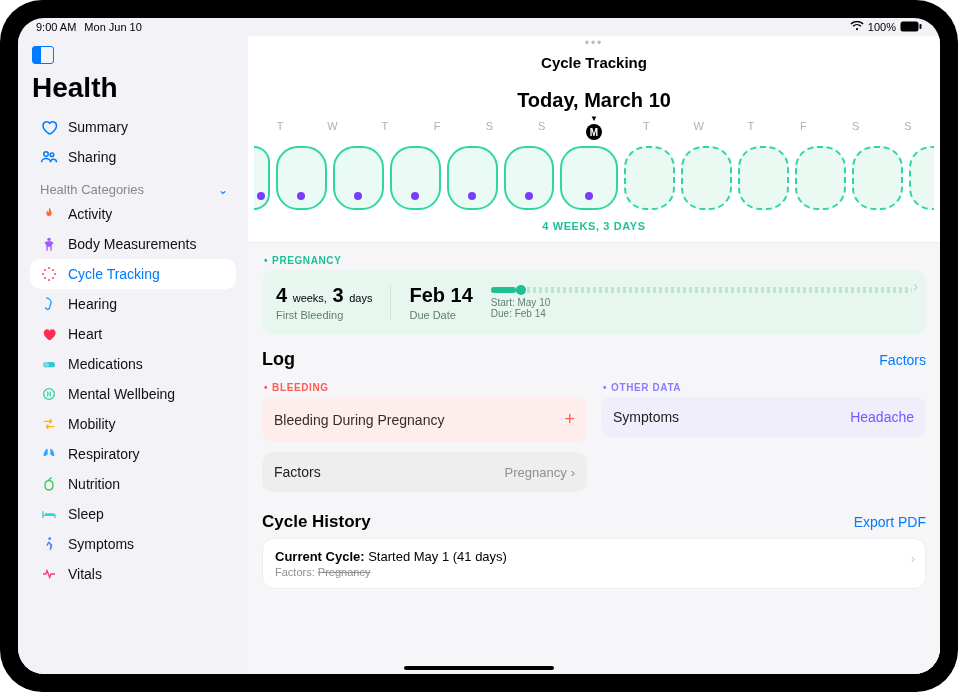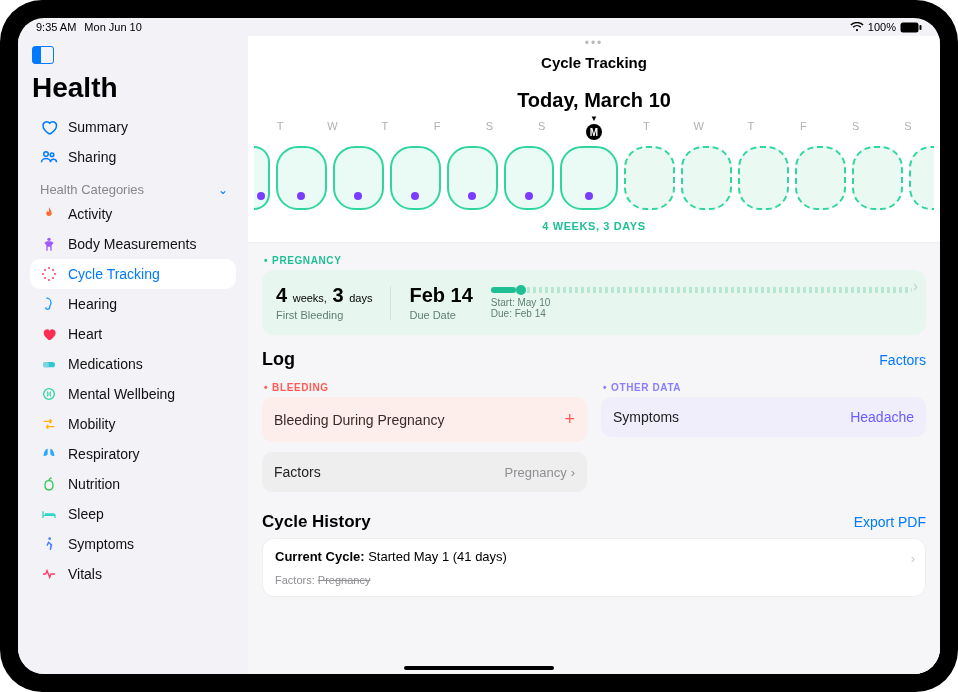--- a/index.html
+++ b/index.html
@@ -1,21 +1,21 @@
 <!DOCTYPE html>
 <html><head>
 <meta charset="utf-8">
 <style>
 * { margin:0; padding:0; box-sizing:border-box; font-family:-apple-system,BlinkMacSystemFont,"Segoe UI",Helvetica,Arial,sans-serif; -webkit-font-smoothing:antialiased; }
 html,body { width:958px; height:692px; background:#fff; }
 .device { width:958px; height:692px; background:#000; border-radius:42px; padding:18px; position:relative; }
 .screen { width:100%; height:100%; background:#f2f2f7; border-radius:26px; overflow:hidden; position:relative; display:flex; flex-direction:column; }
 .statusbar { height:18px; display:flex; align-items:center; justify-content:space-between; padding:0 18px; font-size:11px; font-weight:500; color:#000; }
 .statusbar .left { display:flex; gap:8px; }
-.statusbar .right { display:flex; align-items:center; gap:4px; }
+.statusbar .right { display:flex; gap:4px; }
 .content { flex:1; display:flex; overflow:hidden; }
 .sidebar { width:230px; background:#f2f2f7; padding:4px 12px 0 12px; overflow:hidden; }
 .sidebar-icon { width:22px; height:18px; border:1.5px solid #007aff; border-radius:3px; margin:6px 2px 8px 2px; display:flex; }
 .sidebar-icon::before { content:""; width:8px; height:100%; background:#007aff; }
 .app-title { font-size:28px; font-weight:700; margin:0 2px 8px 2px; }
 .nav-item { display:flex; align-items:center; gap:10px; padding:6px 10px; border-radius:10px; font-size:14px; color:#111; cursor:pointer; }
 .nav-item.selected { background:#fff; color:#007aff; font-weight:500; }
 .nav-item .ic { width:18px; height:18px; display:flex; align-items:center; justify-content:center; }
 .section-hdr { display:flex; align-items:center; justify-content:space-between; font-size:13px; color:#888; margin:10px 8px 2px 10px; }
 .chev { color:#007aff; font-size:12px; }
@@ -64,34 +64,34 @@
 .card.pink { background:#fdeeec; color:#3a2a28; }
 .card.grey { background:#eeeeef; color:#222; }
 .card.lav { background:#f0eefb; color:#222; }
 .card .action { color:#ff5a54; font-size:18px; font-weight:300; }
 .card .muted { color:#8e8e93; font-size:13px; display:flex; align-items:center; gap:4px; }
 .card .purple { color:#6a5cff; font-size:14px; }
 .histrow { display:flex; justify-content:space-between; align-items:center; margin-top:10px; }
 .histrow h3 { font-size:17px; font-weight:700; }
 .export { color:#007aff; font-size:14px; }
 .histcard { background:#fff; border:1px solid #eee; border-radius:12px; padding:10px 12px; margin-top:6px; font-size:13px; position:relative; }
-.histcard .fac { color:#8e8e93; font-size:11px; margin-top:10px; }
+.histcard .fac { color:#8e8e93; font-size:11px; margin-top:2px; }
 .histcard .chevr2 { position:absolute; right:10px; top:12px; color:#c7c7cc; }
 .homebar { position:absolute; bottom:4px; left:50%; transform:translateX(-50%); width:150px; height:4px; background:#000; border-radius:3px; }
 svg { display:block; }
 </style>
 </head>
 <body>
 
 <div class="device">
 <div class="screen">
 
   <div class="statusbar">
     <div class="left">
-      <span>9:35 AM</span>
+      <span>9:00 AM</span>
       <span>Mon Jun 10</span>
     </div>
     <div class="right">
       <span>
         <svg width="14" height="10" viewBox="0 0 14 10">
               <path d="M7 9.2a1.1 1.1 0 100-2.2 1.1 1.1 0 000 2.2zM3.6 5.7a5 5 0 016.8 0l1-1a6.5 6.5 0 00-8.8 0l1 1zM1.4 3.5a8.2 8.2 0 0111.2 0l1-1a9.6 9.6 0 00-13.2 0l1 1z" fill="#000"></path>
             </svg>
       </span>
       <span>100%</span>
       <span>

